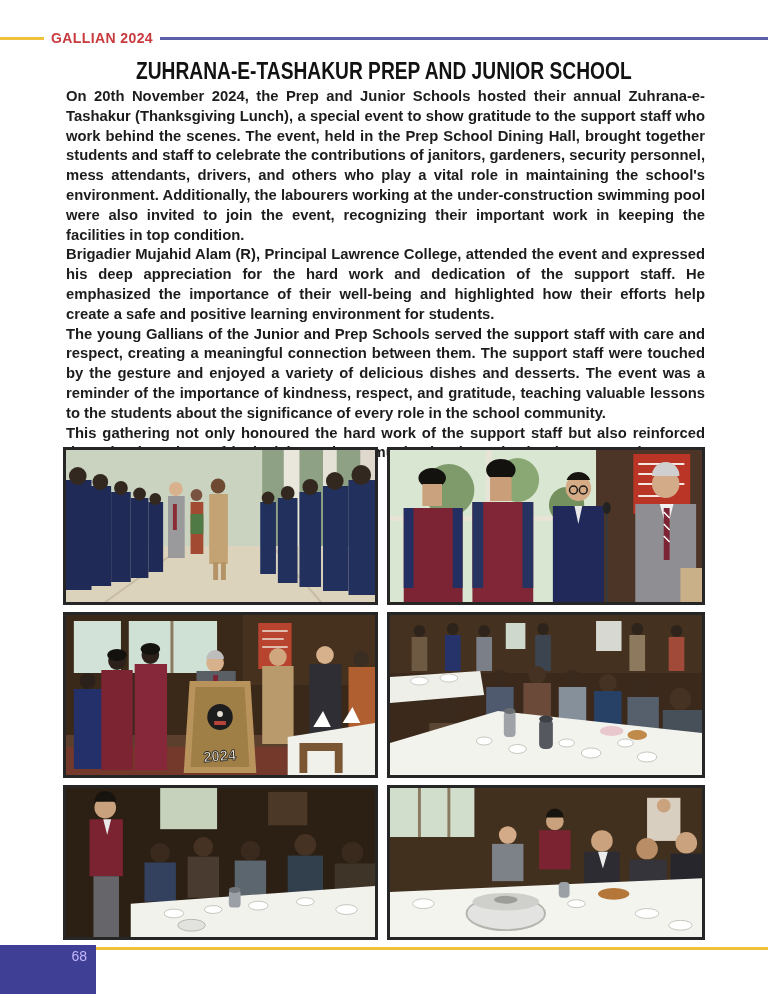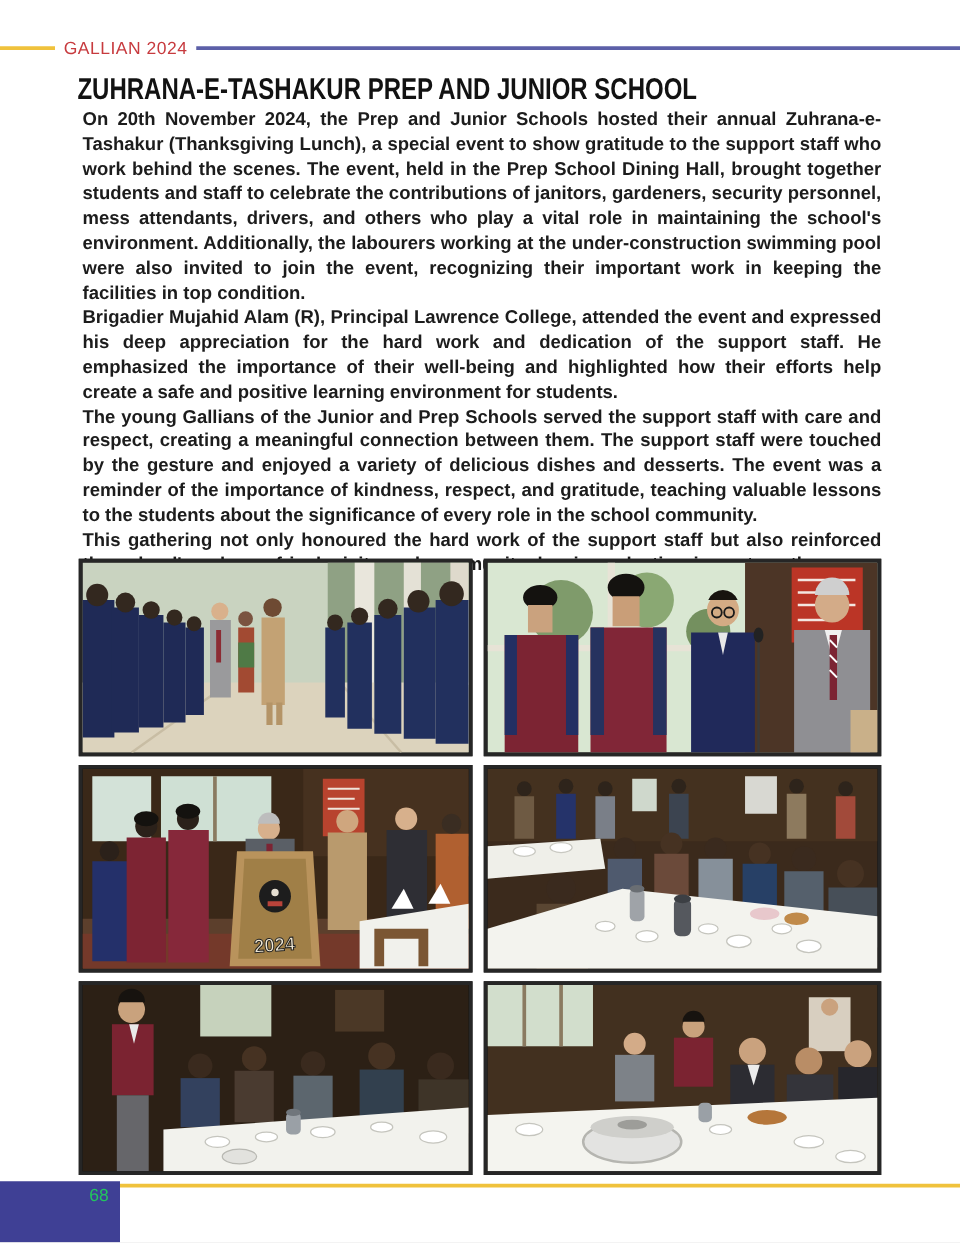--- a/index.html
+++ b/index.html
@@ -1,39 +1,39 @@
 <!DOCTYPE html>
 <html><head>
 <meta charset="utf-8">
 <style>
   html,body{margin:0;padding:0;background:#e9e9e9;}
   .page{position:relative;width:768px;height:994px;background:#ffffff;overflow:hidden;
         font-family:"Liberation Sans",sans-serif;margin:0 auto;}
   
   .header{position:absolute;left:0;top:30px;width:768px;height:16px;display:flex;align-items:center;}
   .rule-left{width:44px;height:3px;background:#f0c23c;}
-  .magazine-title{color:#c73a3e;font-weight:400;font-size:14px;letter-spacing:.4px;padding:0 7px;white-space:nowrap;}
+  .magazine-title{color:#c73a3e;font-weight:700;font-size:14px;letter-spacing:.4px;padding:0 7px;white-space:nowrap;}
   .rule-right{flex:1;height:3px;background:#5c60a8;}
   
-  .page-title{position:absolute;left:0;top:50px;width:768px;margin:0;}
+  .page-title{position:absolute;left:0;top:50px;width:768px;text-align:center;margin:0;}
   .page-title span{display:inline-block;font-weight:700;font-size:24px;color:#121212;
         white-space:nowrap;transform:scaleX(.80);transform-origin:center;letter-spacing:0px;}
   
   .article{position:absolute;left:66px;top:87px;width:639px;color:#1c1c1c;
            font-size:14.8px;line-height:19.8px;text-align:justify;}
   .article p{margin:0;font-weight:bold;}
   
   .photo-grid{position:absolute;left:63px;top:447px;width:642px;display:grid;
               grid-template-columns:315px 318px;grid-template-rows:158px 166px 155px;
               column-gap:9px;row-gap:7px;}
   .photo-frame{border:3px solid #262626;box-sizing:border-box;background:#111;}
   .photo-frame svg{display:block;width:100%;height:100%;}
   
   .page-number-box{position:absolute;left:0;top:945px;width:96px;height:49px;background:#3f4095;}
-  .page-number{position:absolute;right:9px;top:3px;color:#22c55e;font-size:14px;}
+  .page-number{position:absolute;right:9px;top:3px;color:#c4b5fd;font-size:14px;}
   .footer-rule{position:absolute;left:96px;top:947px;width:672px;height:3px;background:#f0c23c;}
 </style>
 </head>
 <body>
 
 <div class="page">
 
   <div class="header">
     <div class="rule-left"></div>
     <div class="magazine-title">GALLIAN 2024</div>

